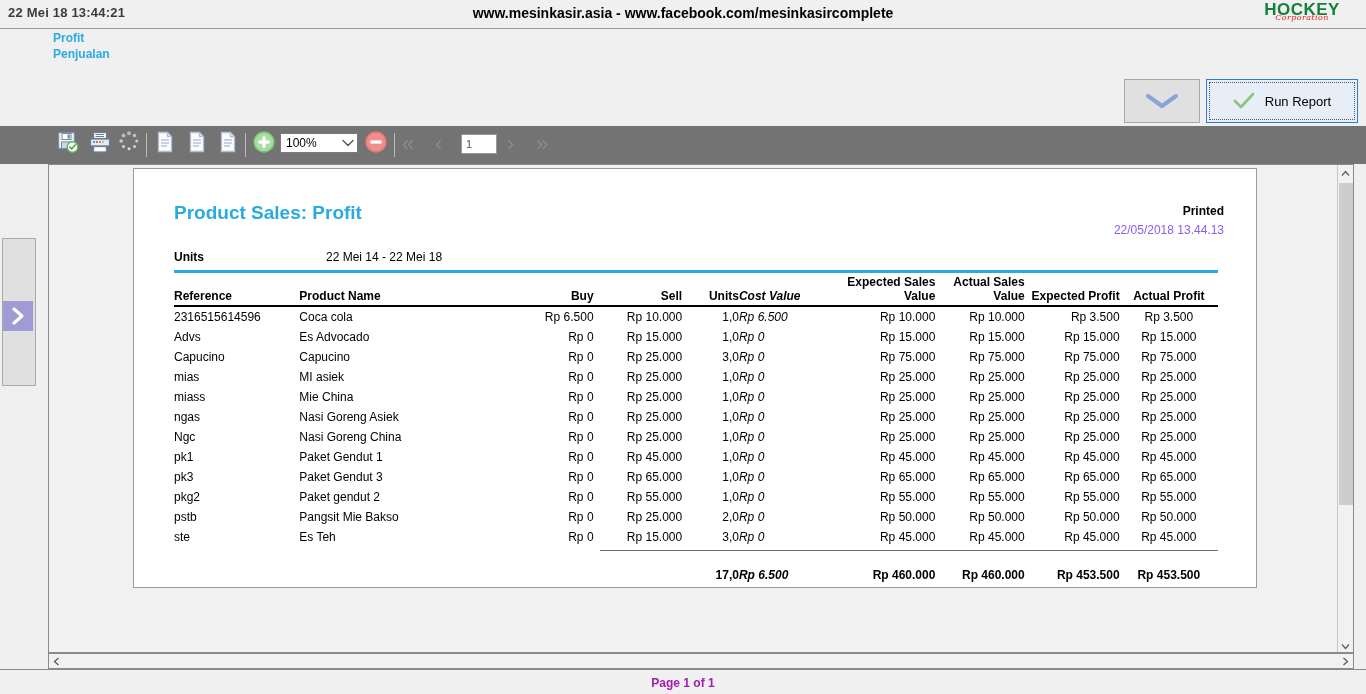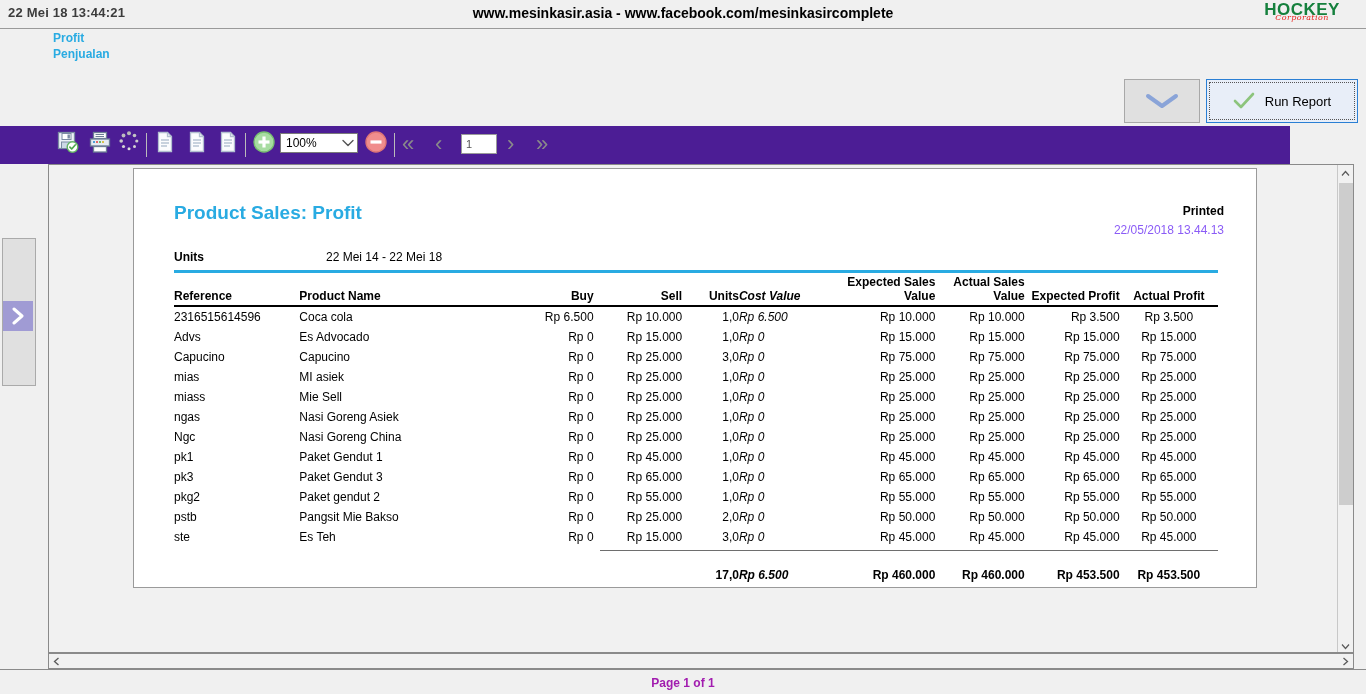--- a/index.html
+++ b/index.html
@@ -68,21 +68,21 @@
     display:flex;align-items:center;justify-content:center;cursor:pointer;
   }
   .run-btn-inner{
     width:144px;height:36px;border:1px dotted #555;
     display:flex;align-items:center;justify-content:center;gap:10px;
   }
   .run-label{font-size:13px;color:#000;}
 
   
   .toolbar{
-    position:absolute;left:0;top:126px;width:1265px;height:38px;background:#4c1d95;padding-left:25px;
+    position:absolute;left:0;top:126px;width:1366px;height:38px;background:#737373;
   }
   .tb{position:absolute;top:4px;display:flex;align-items:center;justify-content:center;cursor:pointer;}
   .sep{position:absolute;top:7px;width:1px;height:24px;background:#bbb;}
   .zoombox{
     position:absolute;left:280px;top:7px;width:78px;height:20px;
     background:#fff;border:1px solid #7a7a7a;
     font-size:12px;color:#000;
     display:flex;align-items:center;
     padding:0 2px 0 5px;box-sizing:border-box;cursor:pointer;
   }
@@ -422,21 +422,21 @@
               <td class="c-sell">Rp 25.000</td>
               <td class="c-units">1,0</td>
               <td class="c-cost">Rp 0</td>
               <td class="c-esv">Rp 25.000</td>
               <td class="c-asv">Rp 25.000</td>
               <td class="c-ep">Rp 25.000</td>
               <td class="c-ap">Rp 25.000</td>
             </tr>
             <tr>
               <td class="c-ref">miass</td>
-              <td class="c-name">Mie Sell</td>
+              <td class="c-name">Mie China</td>
               <td class="c-buy">Rp 0</td>
               <td class="c-sell">Rp 25.000</td>
               <td class="c-units">1,0</td>
               <td class="c-cost">Rp 0</td>
               <td class="c-esv">Rp 25.000</td>
               <td class="c-asv">Rp 25.000</td>
               <td class="c-ep">Rp 25.000</td>
               <td class="c-ap">Rp 25.000</td>
             </tr>
             <tr>

